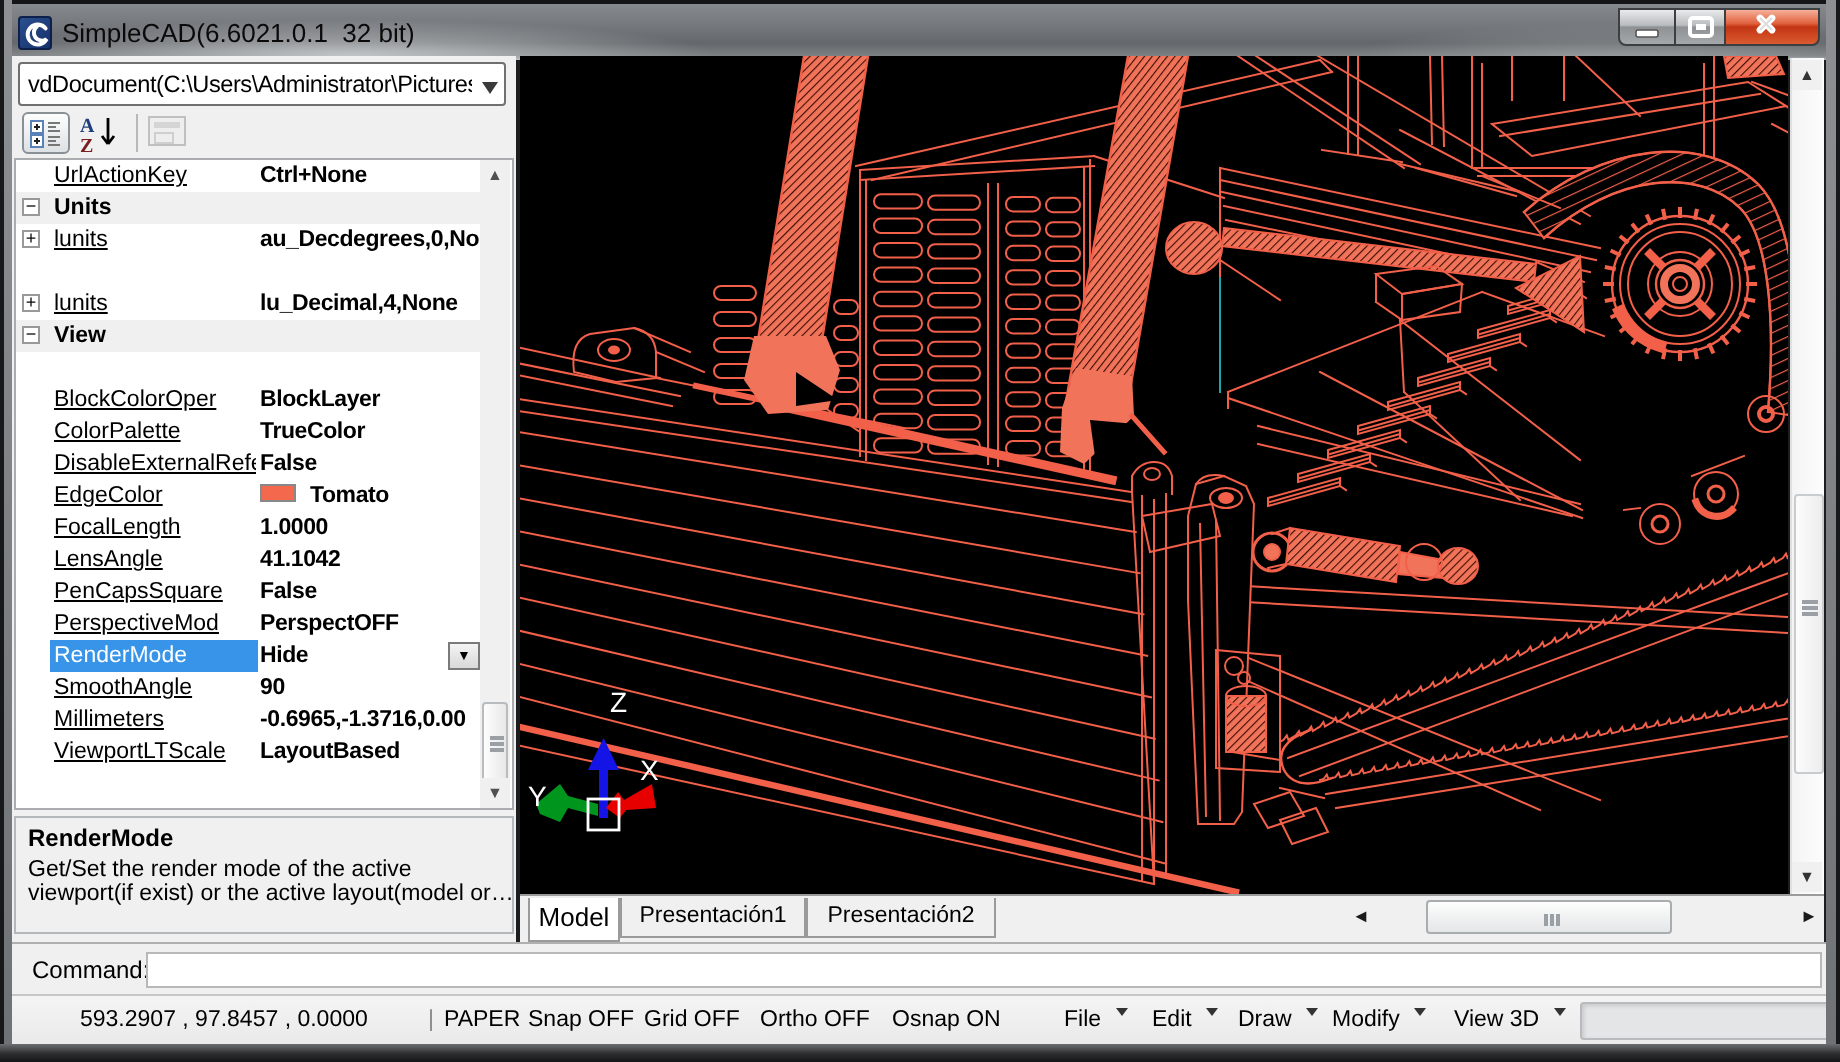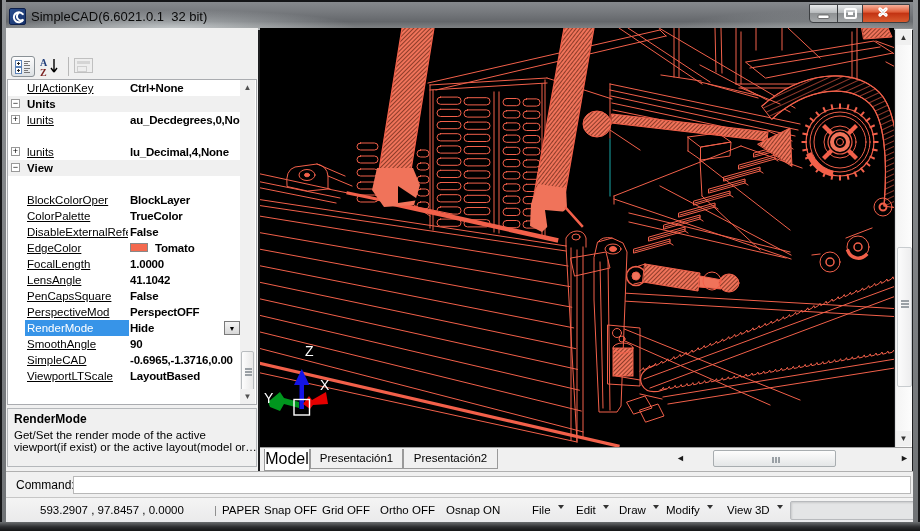--- a/index.html
+++ b/index.html
@@ -53,21 +53,21 @@
 
 #desc { position:absolute; left:1px; top:380px; width:250px; height:59px; background:#f0f0f0; border:1px solid #b5b8bb; font-size:11.5px; color:#000; padding:3px 6px; }
 #desc b { display:block; margin-bottom:3px; font-size:12px; } #desc { white-space:nowrap; overflow:hidden; }
 
 #canvas { position:absolute; left:260px; top:28px; width:634px; height:419px; background:#000; }
 #vsb { position:absolute; left:895px; top:29px; width:17px; height:418px; background:linear-gradient(90deg,#f4f4f4,#fdfdfd); border-left:1px solid #e0e0e0; }
 #vthumb { position:absolute; left:1px; top:218px; width:15px; height:140px; background:linear-gradient(90deg,#fcfcfc,#ededee); border:1px solid #c8cccf; border-radius:2px; }
 #vthumb .grip { left:3px; top:52px; width:8px; }
 #tabstrip { position:absolute; left:260px; top:447px; width:652px; height:24px; background:#f0f0f0; border-top:1px solid #9b9b9b; }
 .tab { position:absolute; top:1px; height:20px; background:#f0f0f0; border:1px solid #9a9a9a; border-top:none; font-size:11.5px; text-align:center; color:#000; line-height:19px; }
-#tab1 { left:4px; width:46px; background:#fff; height:22px; font-size:16px; }
+#tab1 { left:4px; width:46px; background:#fff; height:22px; font-size:13px; }
 #tab2 { left:50px; width:93px; }
 #tab3 { left:143px; width:95px; }
 #hsb { position:absolute; left:408px; top:0px; width:244px; height:24px; }
 #hthumb { position:absolute; left:45px; top:2px; width:123px; height:17px; background:linear-gradient(180deg,#fdfdfd,#e4e6e7); border:1px solid #a8adb0; border-radius:2px; }
 .hgrip { position:absolute; left:58px; top:6px; width:1.5px; height:6px; background:#9aa0a5; box-shadow:3px 0 0 #9aa0a5, 6px 0 0 #9aa0a5; }
 .harr { position:absolute; top:5px; font-size:9px; color:#1a1a1a; }
 
 #cmdbar { position:absolute; left:6px; top:471px; width:908px; height:26px; background:#f0f0f0; border-top:1px solid #b0b0b0; }
 #cmdbar span { position:absolute; left:10px; top:6px; font-size:12px; color:#000; }
 #cmdinput { position:absolute; left:67px; top:4px; width:838px; height:18px; background:#fff; border:1px solid #b8b8b8; }
@@ -94,20 +94,21 @@
             <rect x="7" y="4" width="11" height="9" rx="1.5" fill="none" stroke="#fff" stroke-width="2"></rect>
             <rect x="10" y="7" width="5" height="3" fill="#fff"></rect>
           </svg></div>
       <div class="cap" id="ccls"><svg width="46" height="17">
             <path d="M17,4 L23,10 M23,4 L17,10 M20,7 L20,7" stroke="#fff" stroke-width="3.4" stroke-linecap="round"></path>
             <path d="M17,4 L23,10 M23,4 L17,10" stroke="#ddd" stroke-width="1"></path>
           </svg></div>
     </div>
   </div>
   <div id="panel">
+    <div id="combo">vdDocument(C:\Users\Administrator\Pictures\S<div id="comboarr"></div></div>
     <div id="tbar">
       <div id="btncat"><svg width="22" height="19" viewBox="0 0 22 19">
             <g stroke="#5b82b8" fill="#fff" stroke-width="1">
               <rect x="3.5" y="3.5" width="6" height="6"></rect>
               <rect x="3.5" y="10.5" width="6" height="6"></rect>
             </g>
             <path d="M5,6.5 h3 M6.5,5 v3 M5,13.5 h3 M6.5,12 v3" stroke="#222" stroke-width="1"></path>
             <path d="M12,4.5 h6 M12,6.5 h4 M12,8.5 h6 M12,11.5 h6 M12,13.5 h4 M12,15.5 h6" stroke="#777" stroke-width="1"></path>
           </svg></div>
       <div id="btnaz"><svg width="26" height="21" viewBox="0 0 26 21">
@@ -176,21 +177,21 @@
 <div class="row" style="top:240px">
           <span class="selname">RenderMode</span>
           <span class="val">Hide</span>
           <span class="ddbtn">▼</span>
         </div>
 <div class="row" style="top:256px">
           <span class="nm">SmoothAngle</span>
           <span class="val">90</span>
         </div>
 <div class="row" style="top:272px">
-          <span class="nm">SimpleCAD</span>
+          <span class="nm">Millimeters</span>
           <span class="val">-0.6965,-1.3716,0.00</span>
         </div>
 <div class="row" style="top:288px">
           <span class="nm">ViewportLTScale</span>
           <span class="val">LayoutBased</span>
         </div>
       <div id="gsb">
         <div class="sbtn" style="top:0">▲</div>
         <div id="gthumb">
             <div class="grip"></div>

